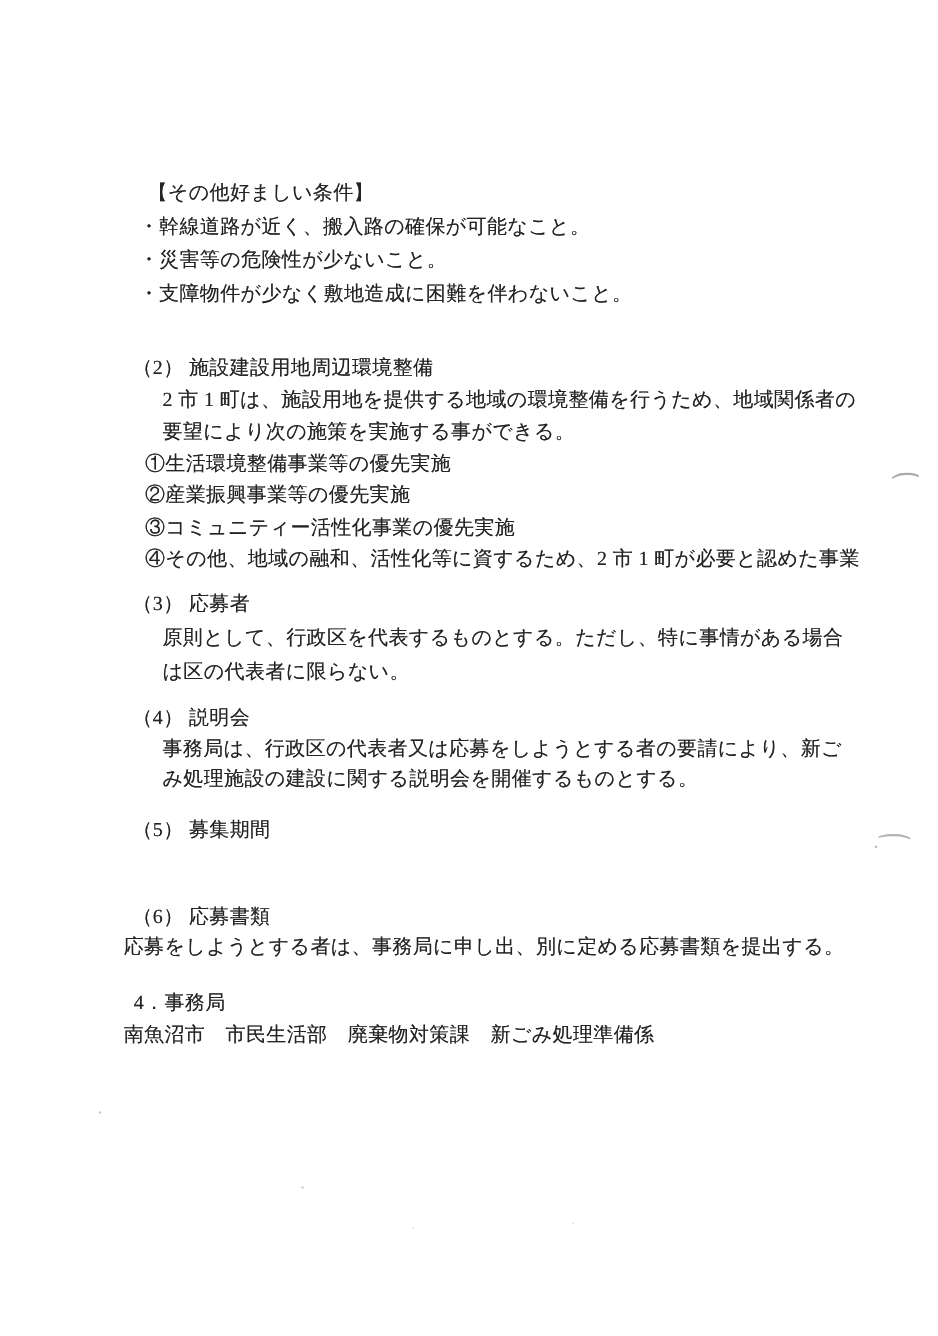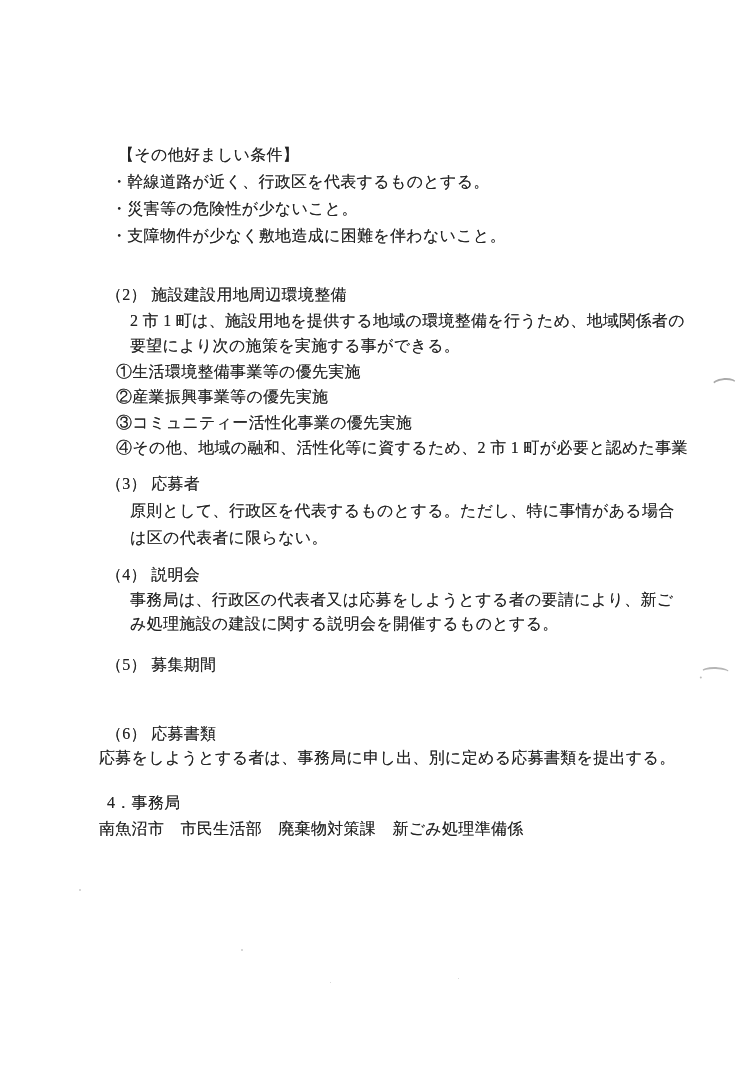--- a/index.html
+++ b/index.html
@@ -78,21 +78,21 @@
   #dust-3 { left: 330px; top: 982px; width: 1px; height: 1px; }
   #dust-4 { left: 458px; top: 978px; width: 1px; height: 1px; }
 </style>
 </head>
 <body>
 
 <div class="paper">
 
   <section class="block" id="block-preferred">
     <div class="line l-heading1">【その他好ましい条件】</div>
-    <div class="line l-bullet">・幹線道路が近く、行政区を代表するものとする。</div>
+    <div class="line l-bullet">・幹線道路が近く、搬入路の確保が可能なこと。</div>
     <div class="line l-bullet">・災害等の危険性が少ないこと。</div>
     <div class="line l-bullet">・支障物件が少なく敷地造成に困難を伴わないこと。</div>
   </section>
 
   <section class="block" id="block-sec2">
     <div class="line l-sec">（2） 施設建設用地周辺環境整備</div>
     <div class="line l-body">2 市 1 町は、施設用地を提供する地域の環境整備を行うため、地域関係者の</div>
     <div class="line l-body">要望により次の施策を実施する事ができる。</div>
     <div class="line l-num">①生活環境整備事業等の優先実施</div>
     <div class="line l-num">②産業振興事業等の優先実施</div>

